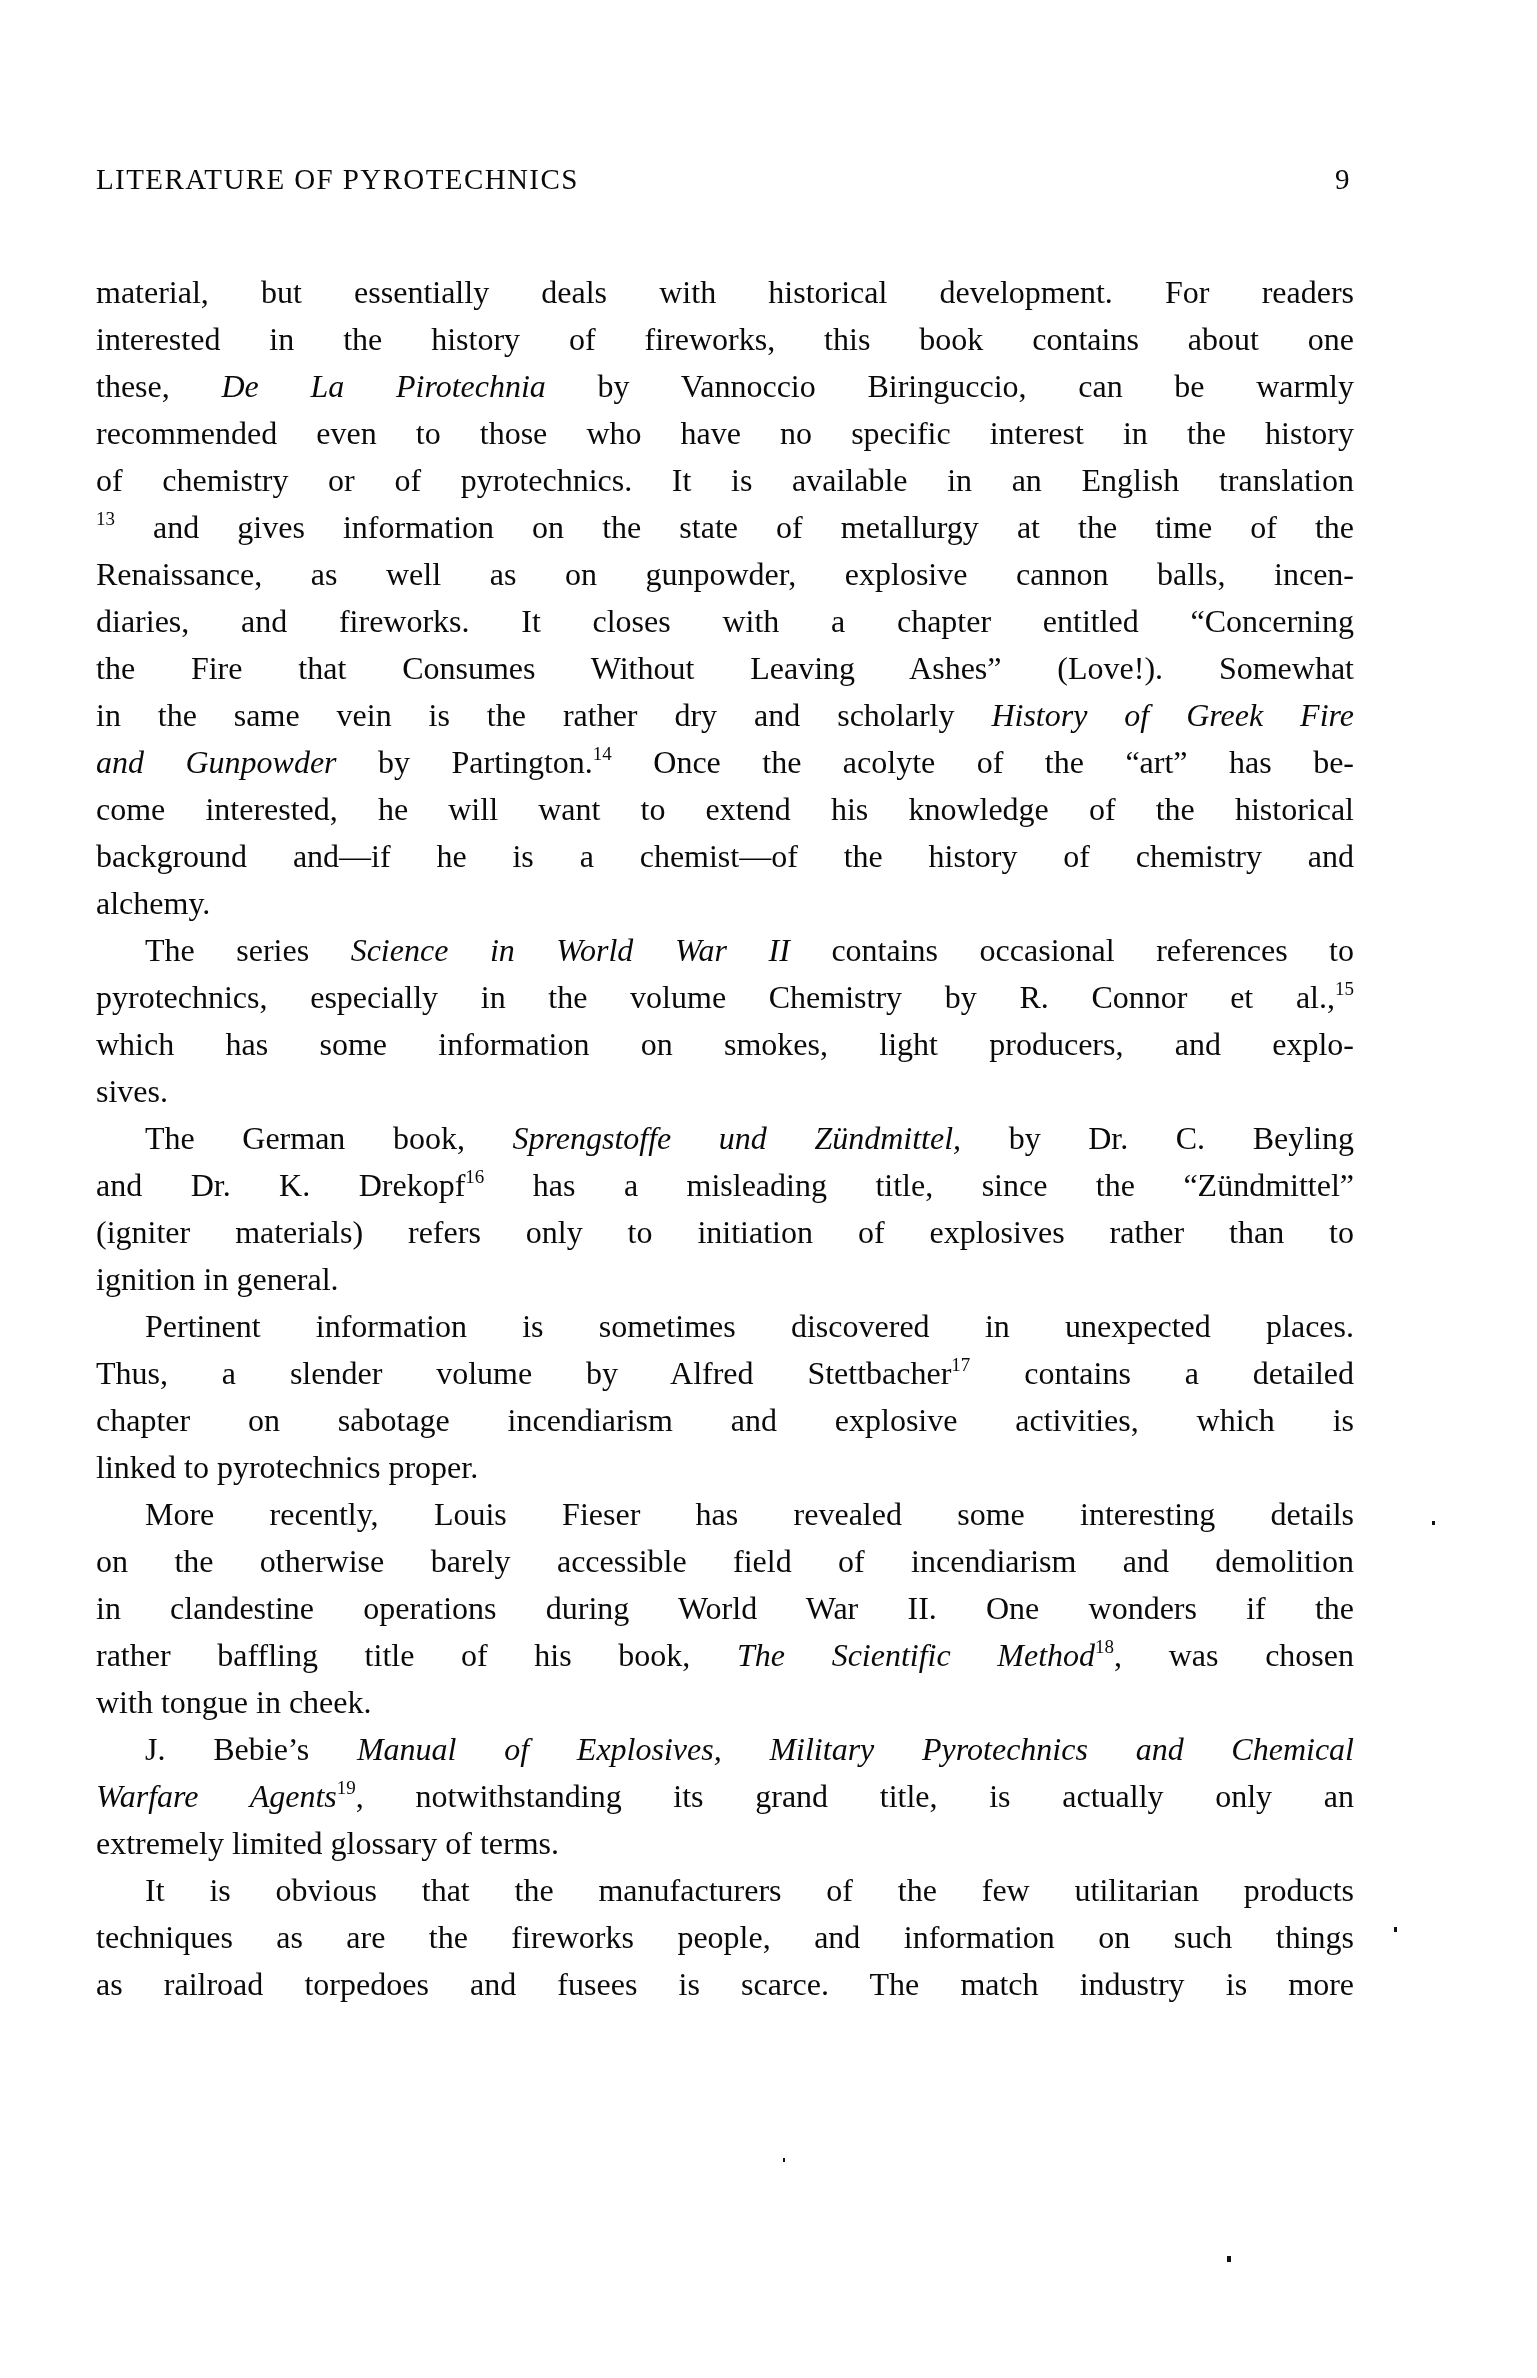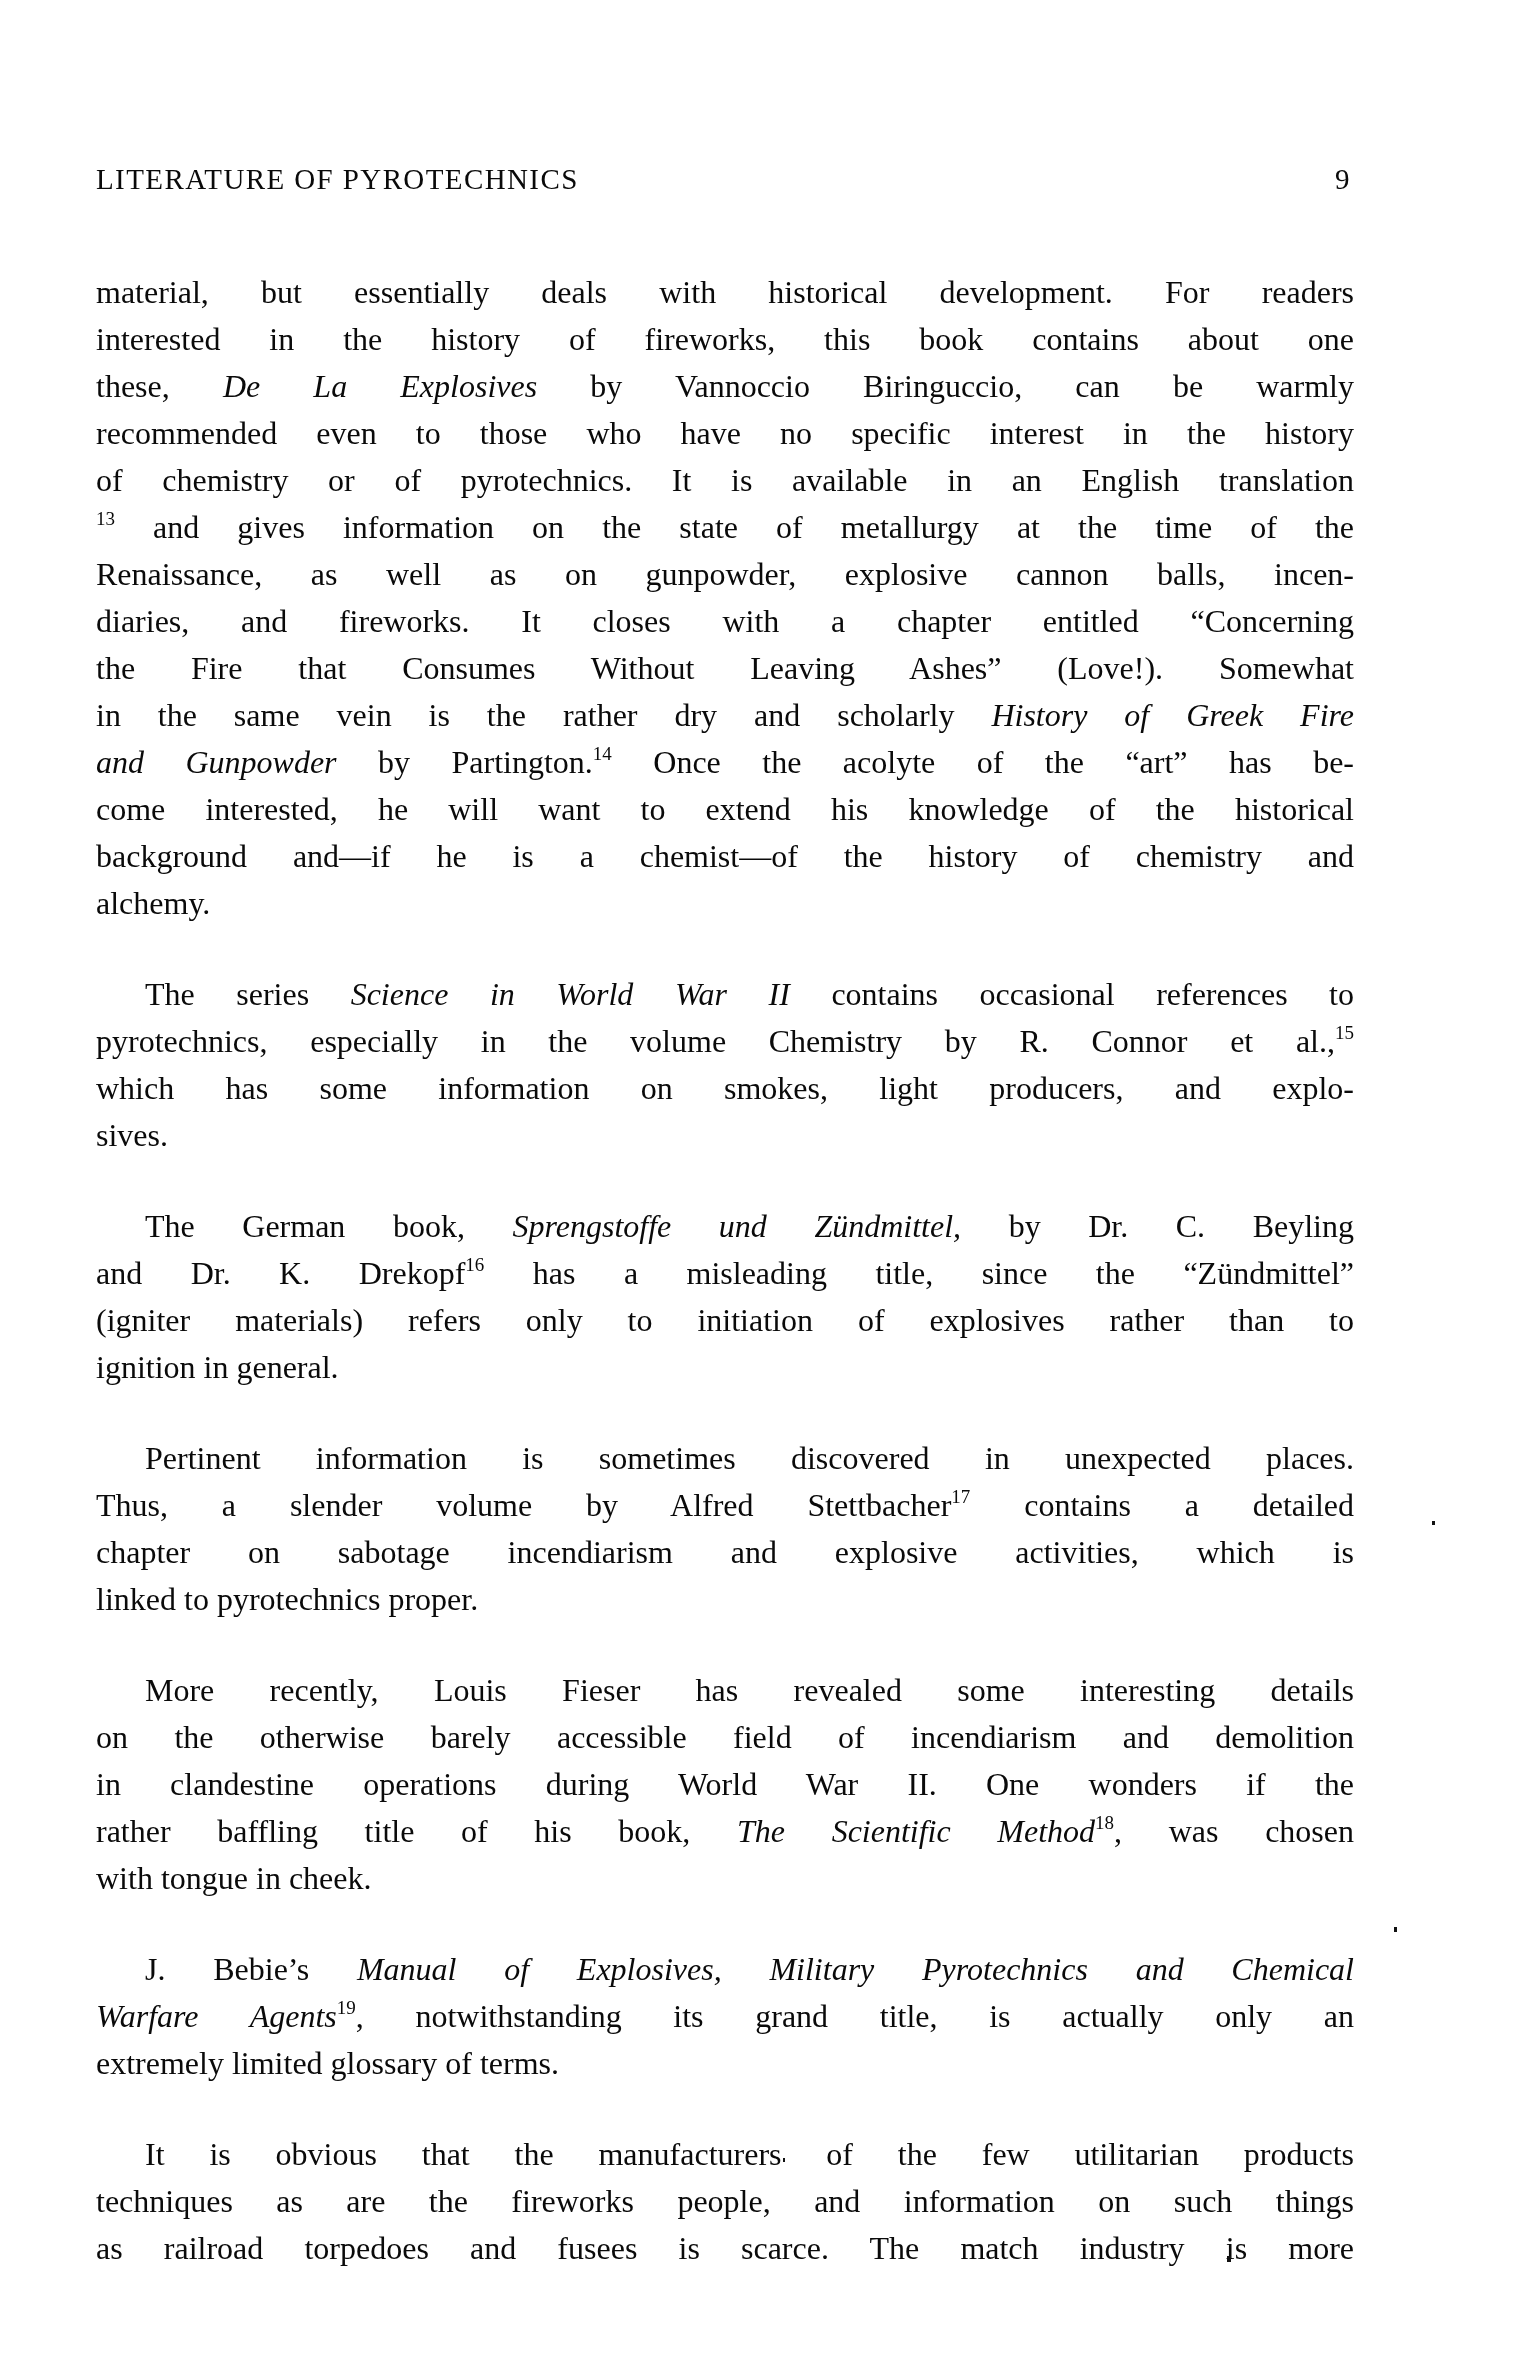--- a/index.html
+++ b/index.html
@@ -56,21 +56,20 @@
     height: 47px;
     text-align: justify;
     text-align-last: justify;
     overflow: visible;
   }
   .line.last {
     text-align-last: left;
   }
   .line.indent {
     padding-left: 49px;
-    margin-top: 44px;
   }
   em {
     font-style: italic;
   }
   sup {
     font-size: 19px;
     line-height: 0;
     vertical-align: 13px;
   }
   .speck {
@@ -85,21 +84,21 @@
 
   <div class="running-head">
     <span class="title">LITERATURE OF PYROTECHNICS</span>
     <span class="folio">9</span>
   </div>
 
   <div class="body-text" id="body-text">
       <div>
         <span class="line"><span>material, but essentially deals with historical development. For readers</span></span>
         <span class="line"><span>interested in the history of fireworks, this book contains about one</span></span>
-        <span class="line"><span>these, </span><em>De La Explosives</em><span> by Vannoccio Biringuccio, can be warmly</span></span>
+        <span class="line"><span>these, </span><em>De La Pirotechnia</em><span> by Vannoccio Biringuccio, can be warmly</span></span>
         <span class="line"><span>recommended even to those who have no specific interest in the history</span></span>
         <span class="line"><span>of chemistry or of pyrotechnics. It is available in an English translation</span></span>
         <span class="line"><sup>13</sup><span> and gives information on the state of metallurgy at the time of the</span></span>
         <span class="line"><span>Renaissance, as well as on gunpowder, explosive cannon balls, incen-</span></span>
         <span class="line"><span>diaries, and fireworks. It closes with a chapter entitled “Concerning</span></span>
         <span class="line"><span>the Fire that Consumes Without Leaving Ashes” (Love!). Somewhat</span></span>
         <span class="line"><span>in the same vein is the rather dry and scholarly </span><em>History of Greek Fire</em></span>
         <span class="line"><em>and Gunpowder</em><span> by Partington.</span><sup>14</sup><span> Once the acolyte of the “art” has be-</span></span>
         <span class="line"><span>come interested, he will want to extend his knowledge of the historical</span></span>
         <span class="line"><span>background and—if he is a chemist—of the history of chemistry and</span></span>

